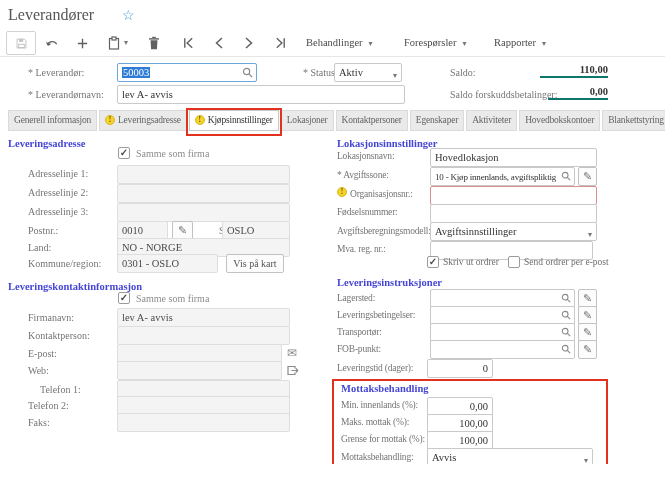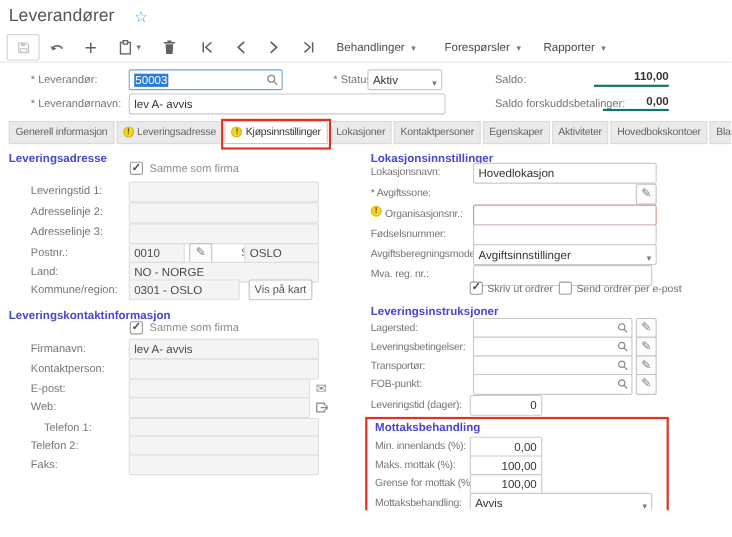--- a/index.html
+++ b/index.html
@@ -1,17 +1,17 @@
 <!DOCTYPE html>
 <html><head>
 <meta charset="utf-8">
 <style>
   html,body{margin:0;padding:0;background:#fff;}
   #page{position:relative;width:665px;height:464px;background:#fff;overflow:hidden;
-        font-family:Liberation Sans, sans-serif;font-size:10.5px;color:#444;}
+        font-family:Liberation Serif, serif;font-size:10.5px;color:#444;}
   
   .title{position:absolute;left:8px;top:6px;font-size:16px;color:#565656;}
   .star{position:absolute;left:122px;top:7px;font-size:14px;color:#3e9bd6;cursor:pointer;}
   
   .tbar{position:absolute;left:0;top:30px;width:665px;height:26px;border-bottom:1px solid #e6e6e6;}
   .tico{position:absolute;top:5px;color:#616161;cursor:pointer;line-height:0;}
   .tico svg{display:block;}
   .savebox{position:absolute;left:6px;top:1px;width:28px;height:22px;border:1px solid #d2d2d2;
            border-radius:2px;color:#c3c3c3;display:flex;align-items:center;justify-content:center;}
   .mcaret{position:absolute;top:8px;font-size:8px;color:#777;}
@@ -167,21 +167,21 @@
         <span>Blankettstyring</span>
       </div>
   </div>
 
   <div class="h3" style="left:8px;top:138px;">Leveringsadresse</div>
   <div class="chk" style="left:118px;top:147px;">
       <span>✓</span>
     </div>
   <div class="chklbl" style="left:136px;top:148px;">Samme som firma</div>
 
-  <div class="lbl" style="left:8px;top:168px;">Leveringstid 1:</div>
+  <div class="lbl" style="left:8px;top:168px;">Adresselinje 1:</div>
   <div class="fld dis" style="left:117px;top:165px;width:173px;"></div>
   <div class="lbl" style="left:8px;top:187px;">Adresselinje 2:</div>
   <div class="fld dis" style="left:117px;top:184px;width:173px;"></div>
   <div class="lbl" style="left:8px;top:206px;">Adresselinje 3:</div>
   <div class="fld dis" style="left:117px;top:203px;width:173px;"></div>
 
   <div class="lbl" style="left:8px;top:225px;">Postnr.:</div>
   <div class="fld dis" style="left:117px;top:221px;width:51px;"><span>0010</span></div>
   <div class="btn pbtn" style="left:172px;top:221px;"><span>✎</span></div>
   <div class="lbl" style="left:199px;top:225px;">Sted:</div>
@@ -218,20 +218,27 @@
   <div class="lbl" style="left:8px;top:400px;">Telefon 2:</div>
   <div class="fld dis" style="left:117px;top:396px;width:173px;"></div>
   <div class="lbl" style="left:8px;top:417px;">Faks:</div>
   <div class="fld dis" style="left:117px;top:413px;width:173px;"></div>
 
   <div class="h3" style="left:337px;top:138px;">Lokasjonsinnstillinger</div>
   <div class="rlbl" style="left:337px;top:151px;">Lokasjonsnavn:</div>
   <div class="fld" style="left:430px;top:148px;width:167px;"><span>Hovedlokasjon</span></div>
 
   <div class="rlbl" style="left:337px;top:170px;">* Avgiftssone:</div>
+  <div class="fld withmag" style="left:430px;top:167px;width:145px;font-size:9px;letter-spacing:-0.2px;">
+    <span>10 - Kjøp innenlands, avgiftspliktig</span>
+    <span class="mag"><svg width="10" height="10" viewBox="0 0 12 12">
+          <circle cx="5" cy="5" r="3.4" fill="none" stroke="currentColor" stroke-width="1.3"></circle>
+          <path d="M7.6 7.6 11 11" stroke="currentColor" stroke-width="1.3"></path>
+        </svg></span>
+  </div>
   <div class="btn pbtn" style="left:578px;top:167px;width:19px;"><span>✎</span></div>
 
   <div class="warnabs" style="left:337px;top:187px;">!</div>
   <div class="rlbl" style="left:350px;top:189px;">Organisasjonsnr.:</div>
   <div class="fld err" style="left:430px;top:186px;width:167px;"></div>
 
   <div class="rlbl" style="left:337px;top:207px;">Fødselsnummer:</div>
   <div class="fld" style="left:430px;top:204px;width:167px;"></div>
 
   <div class="rlbl" style="left:337px;top:226px;">Avgiftsberegningsmodell:</div>

